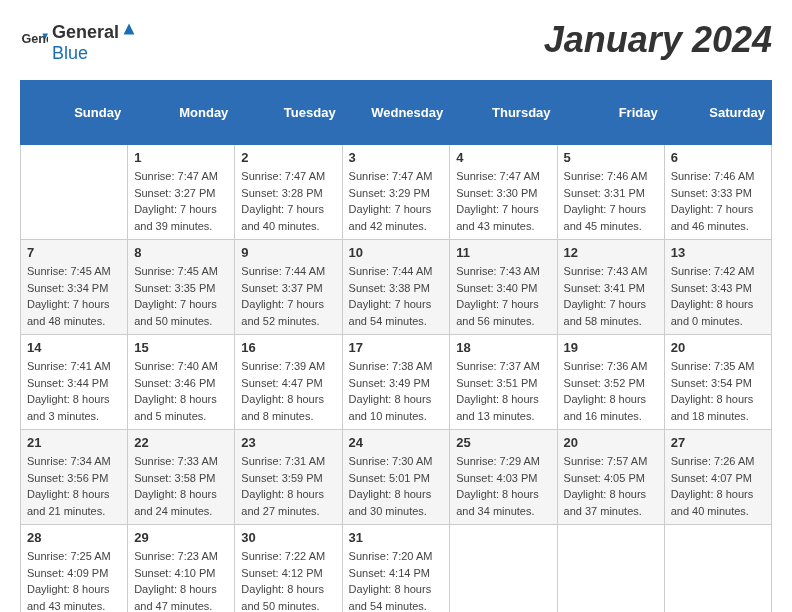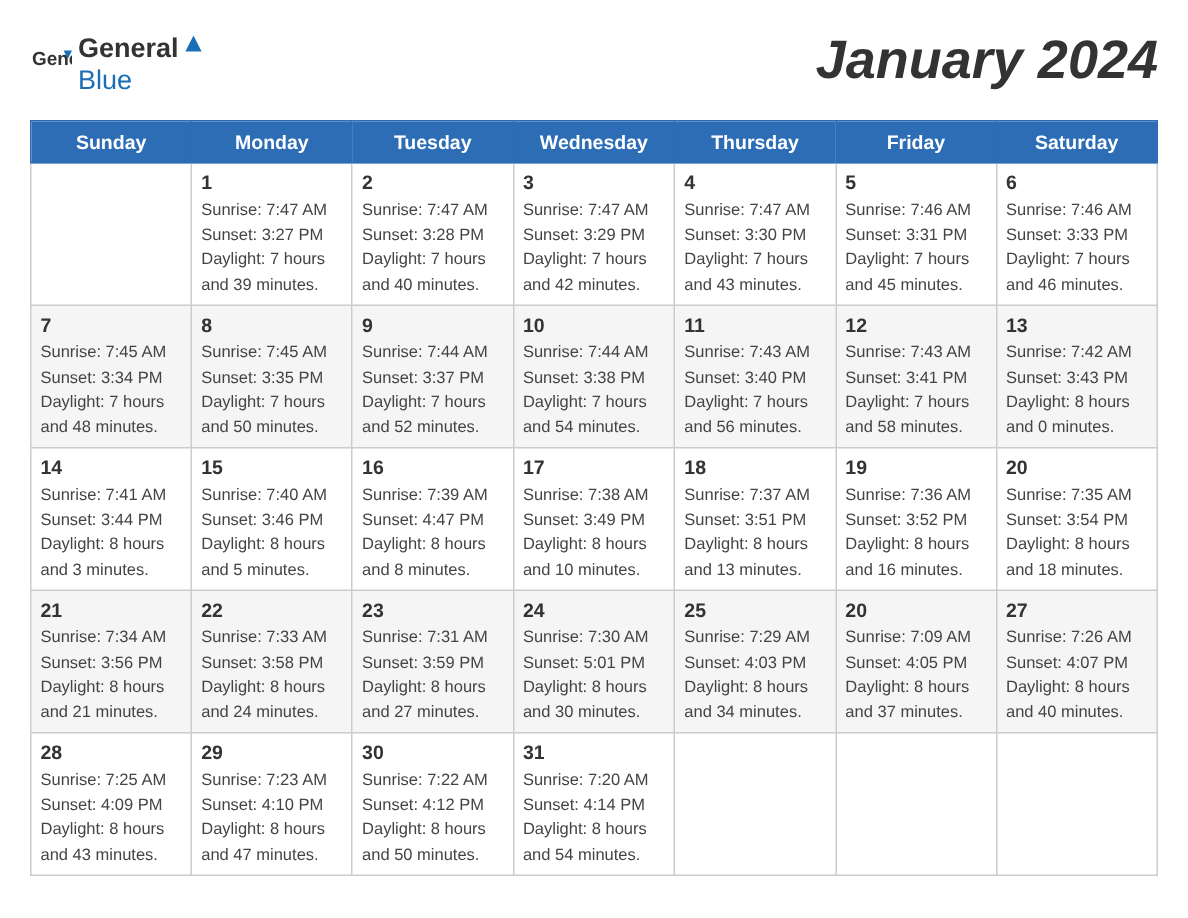--- a/index.html
+++ b/index.html
@@ -51,22 +51,22 @@
       margin-top: 2px;
     }
     table {
       width: 100%;
       border-collapse: collapse;
       font-size: 11px;
     }
     thead tr th {
       background-color: #2d6db5;
       color: #fff;
-      padding: 6px 6px;
-      text-align: center;
+      padding: 24px 6px;
+      text-align: right;
       font-size: 13px;
       font-weight: bold;
       border: 1px solid #2d6db5;
       margin-top: 10px;
     }
     tbody tr td {
       border: 1px solid #ccc;
       vertical-align: top;
       padding: 5px 6px;
       min-height: 80px;
@@ -236,21 +236,21 @@
         <td>
           <span class="day-number">24</span>
           <div class="cell-text"><span>Sunrise: 7:30 AM</span><br><span>Sunset: 5:01 PM</span><br><span>Daylight: 8 hours</span><br><span>and 30 minutes.</span></div>
         </td>
         <td>
           <span class="day-number">25</span>
           <div class="cell-text"><span>Sunrise: 7:29 AM</span><br><span>Sunset: 4:03 PM</span><br><span>Daylight: 8 hours</span><br><span>and 34 minutes.</span></div>
         </td>
         <td>
           <span class="day-number">20</span>
-          <div class="cell-text"><span>Sunrise: 7:09 AM</span><br><span>Sunset: 4:05 PM</span><br><span>Daylight: 8 hours</span><br><span>and 37 minutes.</span></div>
+          <div class="cell-text"><span>Sunrise: 7:57 AM</span><br><span>Sunset: 4:05 PM</span><br><span>Daylight: 8 hours</span><br><span>and 37 minutes.</span></div>
         </td>
         <td>
           <span class="day-number">27</span>
           <div class="cell-text"><span>Sunrise: 7:26 AM</span><br><span>Sunset: 4:07 PM</span><br><span>Daylight: 8 hours</span><br><span>and 40 minutes.</span></div>
         </td>
       </tr>
       <tr>
         <td>
           <span class="day-number">28</span>
           <div class="cell-text"><span>Sunrise: 7:25 AM</span><br><span>Sunset: 4:09 PM</span><br><span>Daylight: 8 hours</span><br><span>and 43 minutes.</span></div>

